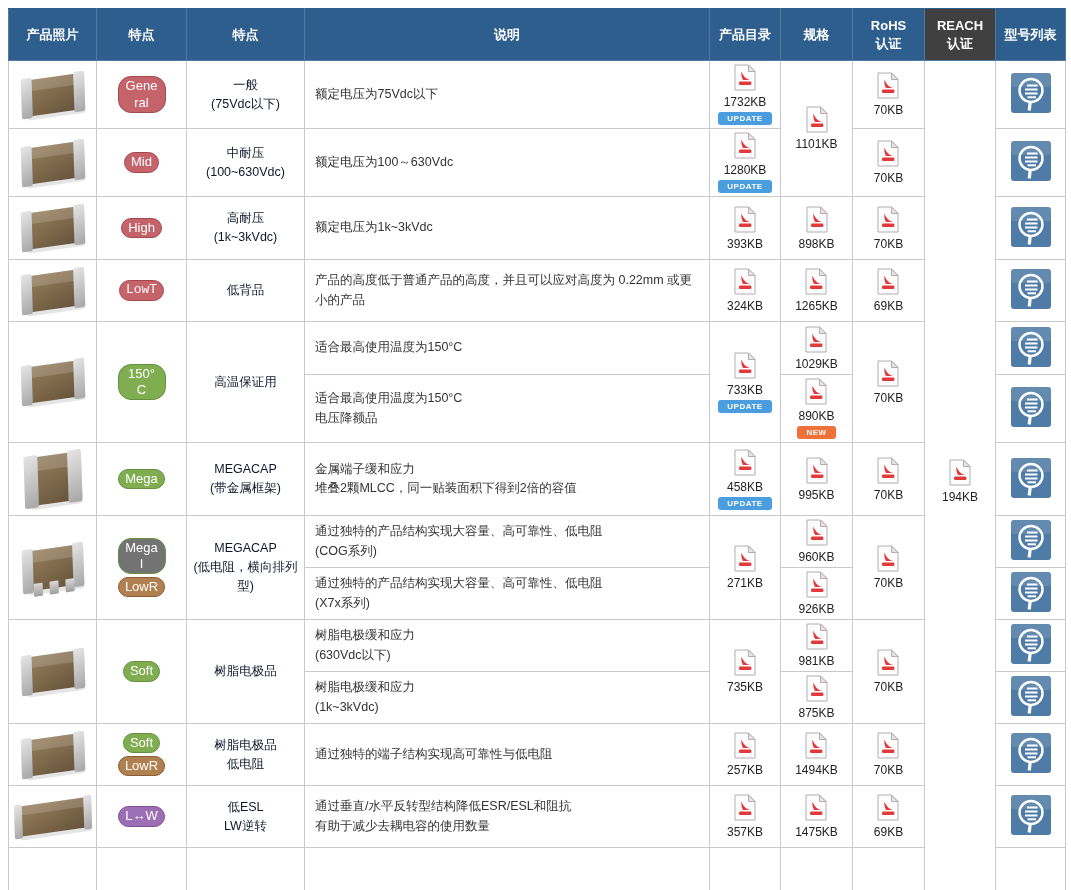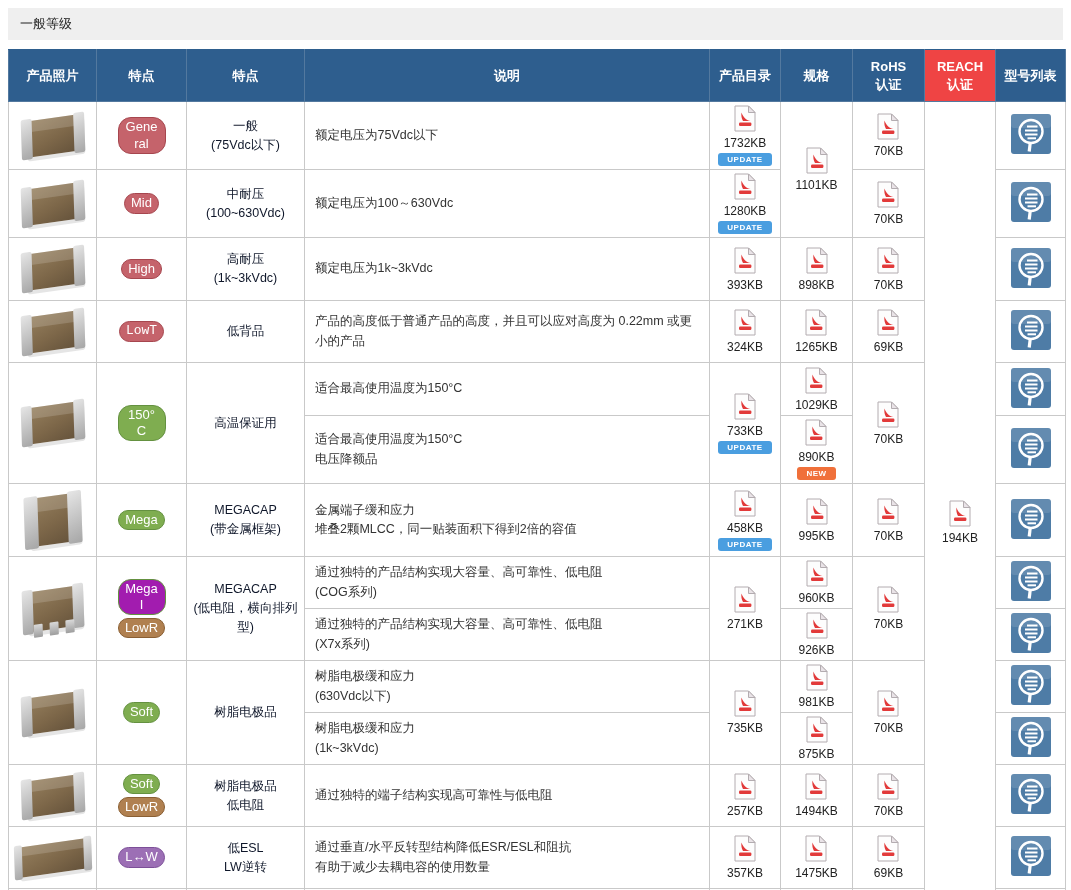--- a/index.html
+++ b/index.html
@@ -62,21 +62,20 @@
   .v-mega   { width:52px; height:48px; }
   .v-mega .term { width:14px; }
   .v-array  { width:56px; height:40px; }
   .v-lw     { width:72px; height:30px; }
   .v-lw .term { width:8px; }
 </style>
 </head>
 <body>
 
 <div class="page">
-  <div class="section-title">一般等级</div>
   <table class="product-table">
     <colgroup>
       <col style="width:88px">
         <col style="width:90px">
         <col style="width:118px">
       <col style="width:405px">
         <col style="width:71px">
         <col style="width:72px">
       <col style="width:72px">
         <col style="width:71px">
@@ -99,21 +98,21 @@
           <th style="background: rgb(46, 94, 142);">
             <div>产品目录</div>
           </th>
           <th style="background: rgb(46, 94, 142);">
             <div>规格</div>
           </th>
           <th style="background: rgb(46, 94, 142);">
             <div>RoHS</div>
             <div>认证</div>
           </th>
-          <th style="background: #ef4444;">
+          <th style="background: #404040;">
             <div>REACH</div>
             <div>认证</div>
           </th>
           <th style="background: rgb(46, 94, 142);">
             <div>型号列表</div>
           </th>
         </tr>
       </thead>
     <tbody id="body-rows">
         <tr style="height: 64px;">
@@ -431,21 +430,21 @@
               <div class="chip v-array">
                 <div class="term left"></div>
                 <div class="term right"></div>
                 <div class="leg" style="left: 8px;"></div>
                 <div class="leg" style="left: 24px;"></div>
                 <div class="leg" style="left: 40px;"></div>
               </div>
             </div>
           </td>
           <td rowspan="2">
-            <div class="badge" style="background: #a21caf; border-color: rgb(100, 145, 64);">Mega I</div>
+            <div class="badge" style="background: #737373; border-color: rgb(100, 145, 64);">Mega I</div>
             <div class="badge" style="background: rgb(176, 128, 80); border-color: rgb(138, 95, 51);">LowR</div>
           </td>
           <td rowspan="2">
             <div class="feature-line">MEGACAP</div>
             <div class="feature-line">(低电阻，横向排列型)</div>
           </td>
           <td class="desc-cell">
             <div class="desc-line">通过独特的产品结构实现大容量、高可靠性、低电阻</div>
             <div class="desc-line">(COG系列)</div>
           </td>

